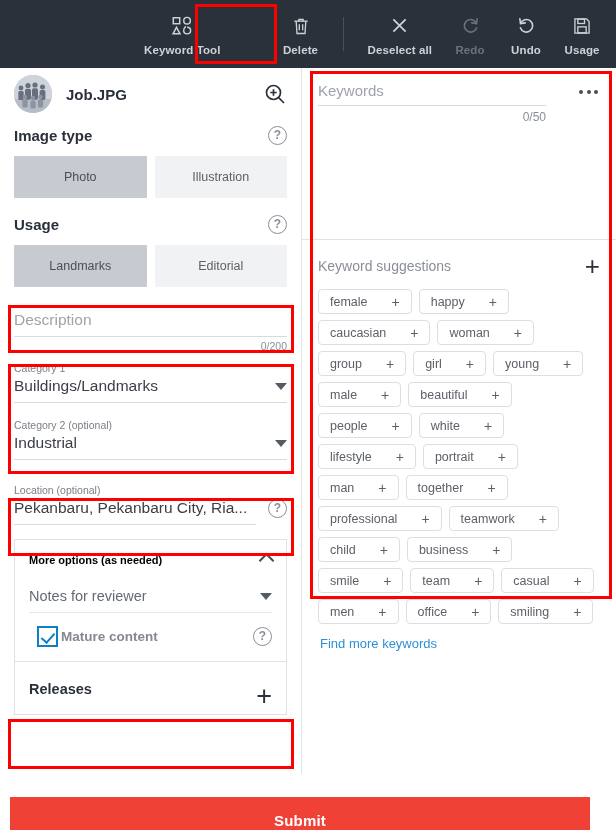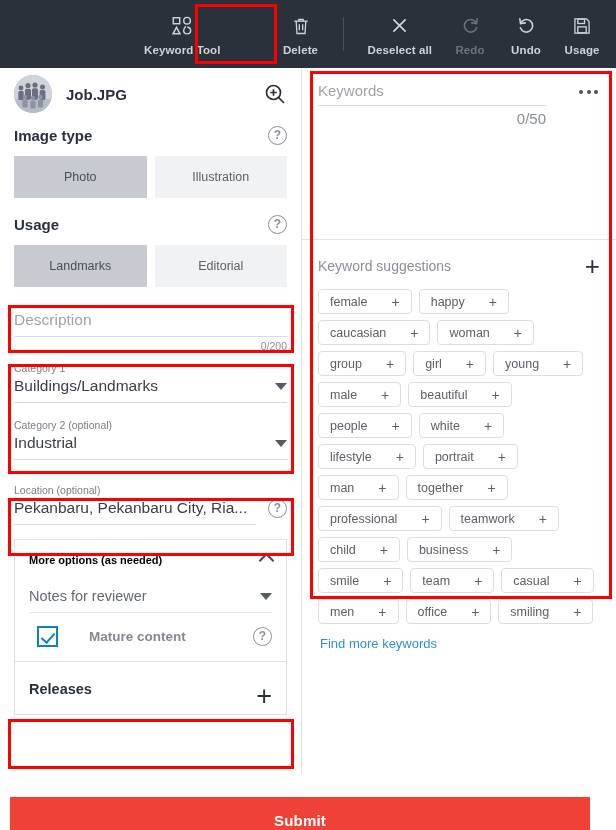--- a/index.html
+++ b/index.html
@@ -90,32 +90,32 @@
   .card-hd .t { font-size: 11px; font-weight: bold; color: #000000; }
   .notes-row { display:flex; align-items:center; justify-content: space-between; padding: 10px 14px 8px 14px; }
   .notes-row .t { font-size: 14.5px; color: #646a72; }
   .card-div { height: 1px; background: #e6e7e9; margin: 0 14px; }
   .mature-row { display:flex; align-items:center; padding: 13px 14px 14px 22px; }
   .chk { width: 21px; height: 21px; border: 2px solid #0f7ec5; background:#fff; position: relative; flex:none; cursor:pointer;}
   .chk:after {
     content:""; position:absolute; left: 5px; top: 2px; width: 6px; height: 11px;
     border-right: 2.4px solid #0f7ec5; border-bottom: 2.4px solid #0f7ec5; transform: rotate(42deg);
   }
-  .mature-row .t { font-size: 13.5px; font-weight: bold; color: #85898f; margin-left: 31px; }
+  .mature-row .t { font-size: 13.5px; font-weight: bold; color: #85898f; margin-left: 3px; }
   .mature-row .qmark { margin-left: auto; }
 
   .rel-card { border: 1px solid #e0e1e3; border-top: none; padding: 18px 0 14px 14px; height: 53px; position: relative; }
   .rel-card .t { font-size: 14.5px; font-weight: bold; color: #2b313b; }
   .plus-lg { position:absolute; right: 14px; bottom: 4px; font-size: 27px; color: #2b313b; line-height: 27px; cursor:pointer;}
 
   
   .kw-box { height: 172px; border-bottom: 1px solid #e3e3e3; padding: 14px 16px 0 16px; position: relative; }
   .kw-label { font-size: 15px; color: #9ea3aa; }
   .kw-underline { height: 1px; background: #d8dadd; margin-top: 6px; width: 228px; }
-  .kw-count { font-size: 15px; color: #8a8f97; text-align: right; width: 228px; margin-top: 4px; }
+  .kw-count { font-size: 12px; color: #8a8f97; text-align: right; width: 228px; margin-top: 4px; }
   .dots { position:absolute; right: 18px; top: 22px; display:flex; gap: 3.5px; cursor: pointer;}
   .dots i { width: 4px; height: 4px; background: #4a4f56; border-radius: 50%; display:block;}
 
   .sugg-head { display:flex; align-items:center; justify-content: space-between; padding: 16px 16px 0 16px; }
   .sugg-head .t { font-size: 14px; color: #8a8f97; }
   .plus-md { font-size: 26px; color: #2b313b; line-height: 20px; cursor: pointer; }
 
   .chips { display:flex; flex-wrap: wrap; gap: 6px 7px; padding: 13px 16px 0 16px; }
   .chip {
     display: inline-flex; align-items: center; gap: 24px; height: 25px; padding: 0 11px;

